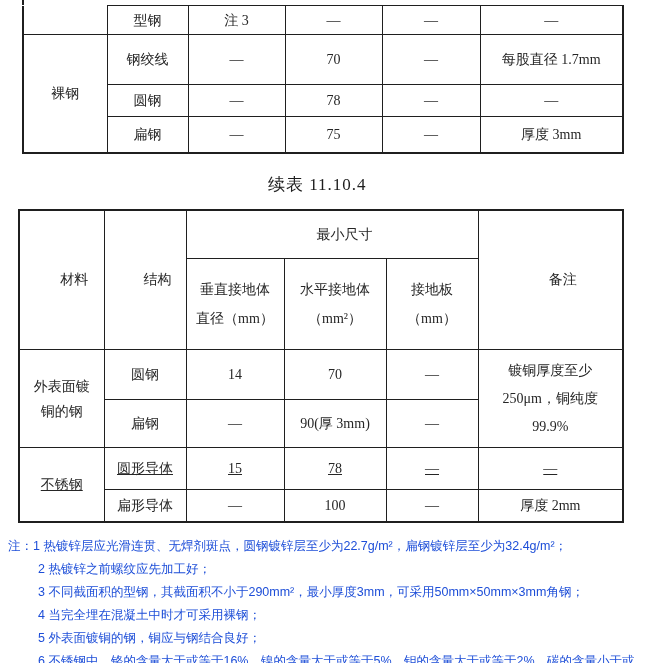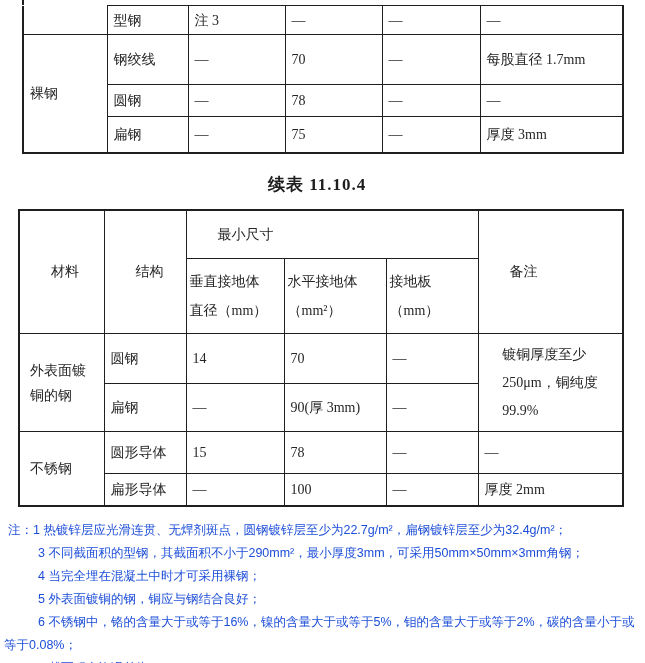--- a/index.html
+++ b/index.html
@@ -9,21 +9,21 @@
     background: #ffffff;
     overflow: hidden;
     font-family: "Liberation Serif", "DejaVu Serif", serif;
   }
   .page { position: relative; width: 645px; height: 663px; }
 
   
   table { border-collapse: collapse; table-layout: fixed; }
   td {
     border: 1px solid #1f1f1f;
-    text-align: left;
+    text-align: center;
     vertical-align: middle;
     color: #262626;
     font-size: 14px;
     line-height: 25px;
     padding: 0 6px;
     overflow: hidden;
   }
 
   
   .top-wrap { position: relative; margin: 5px 0 0 22px; }
@@ -40,30 +40,29 @@
 
   
   .subtitle {
     width: fit-content;
     margin: 19px 0 12px 268px;
     font-size: 17px;
     letter-spacing: 1px;
     color: #1d1d1d;
     height: 24px; line-height: 24px;
     white-space: nowrap;
-    font-weight: bold;
   }
 
   
   .main-table { width: 604px; margin: 5px 0 0 18px; border: 2px solid #1f1f1f; }
   .main-table tr.h1 td { height: 49px; padding-left: 31px; }
-  .main-table tr.h2 td { height: 66px; line-height: 29px; padding: 8px 3px; }
+  .main-table tr.h2 td { height: 66px; line-height: 29px; padding: 16px 3px; }
   .main-table tr.b1 td { height: 50px; }
   .main-table tr.b2 td { height: 48px; }
-  .main-table tr.b3 td { height: 42px; }
+  .main-table tr.b3 td { height: 42px; text-decoration: underline; }
   .main-table tr.b4 td { height: 32px; }
   .main-table td.mat { padding: 0 10px; }
   .rk { width: 96px; margin: 0 auto; line-height: 28px; }
 
   
   .notes {
     margin: 12px 4px 0 4px;
     width: 637px;
     font-family: "Liberation Sans", "DejaVu Sans", sans-serif;
     font-size: 12.5px;
@@ -176,20 +175,21 @@
       <td>—</td>
       <td>100</td>
       <td>—</td>
       <td>厚度 2mm</td>
     </tr>
   </tbody>
     </table>
 
   <div class="notes">
     <div class="note-line first"><span>注：</span><span>1 热镀锌层应光滑连贯、无焊剂斑点，圆钢镀锌层至少为22.7g/m²，扁钢镀锌层至少为32.4g/m²；</span></div>
+    <div class="note-line">2 热镀锌之前螺纹应先加工好；</div>
     <div class="note-line">3 不同截面积的型钢，其截面积不小于290mm²，最小厚度3mm，可采用50mm×50mm×3mm角钢；</div>
     <div class="note-line">4 当完全埋在混凝土中时才可采用裸钢；</div>
     <div class="note-line">5 外表面镀铜的钢，铜应与钢结合良好；</div>
     <div class="note-line">6 不锈钢中，铬的含量大于或等于16%，镍的含量大于或等于5%，钼的含量大于或等于2%，碳的含量小于或等于0.08%；</div>
     <div class="note-line">7 截面积允许误差为-3%。</div>
   </div>
 
 </div>
 
 </body></html>

